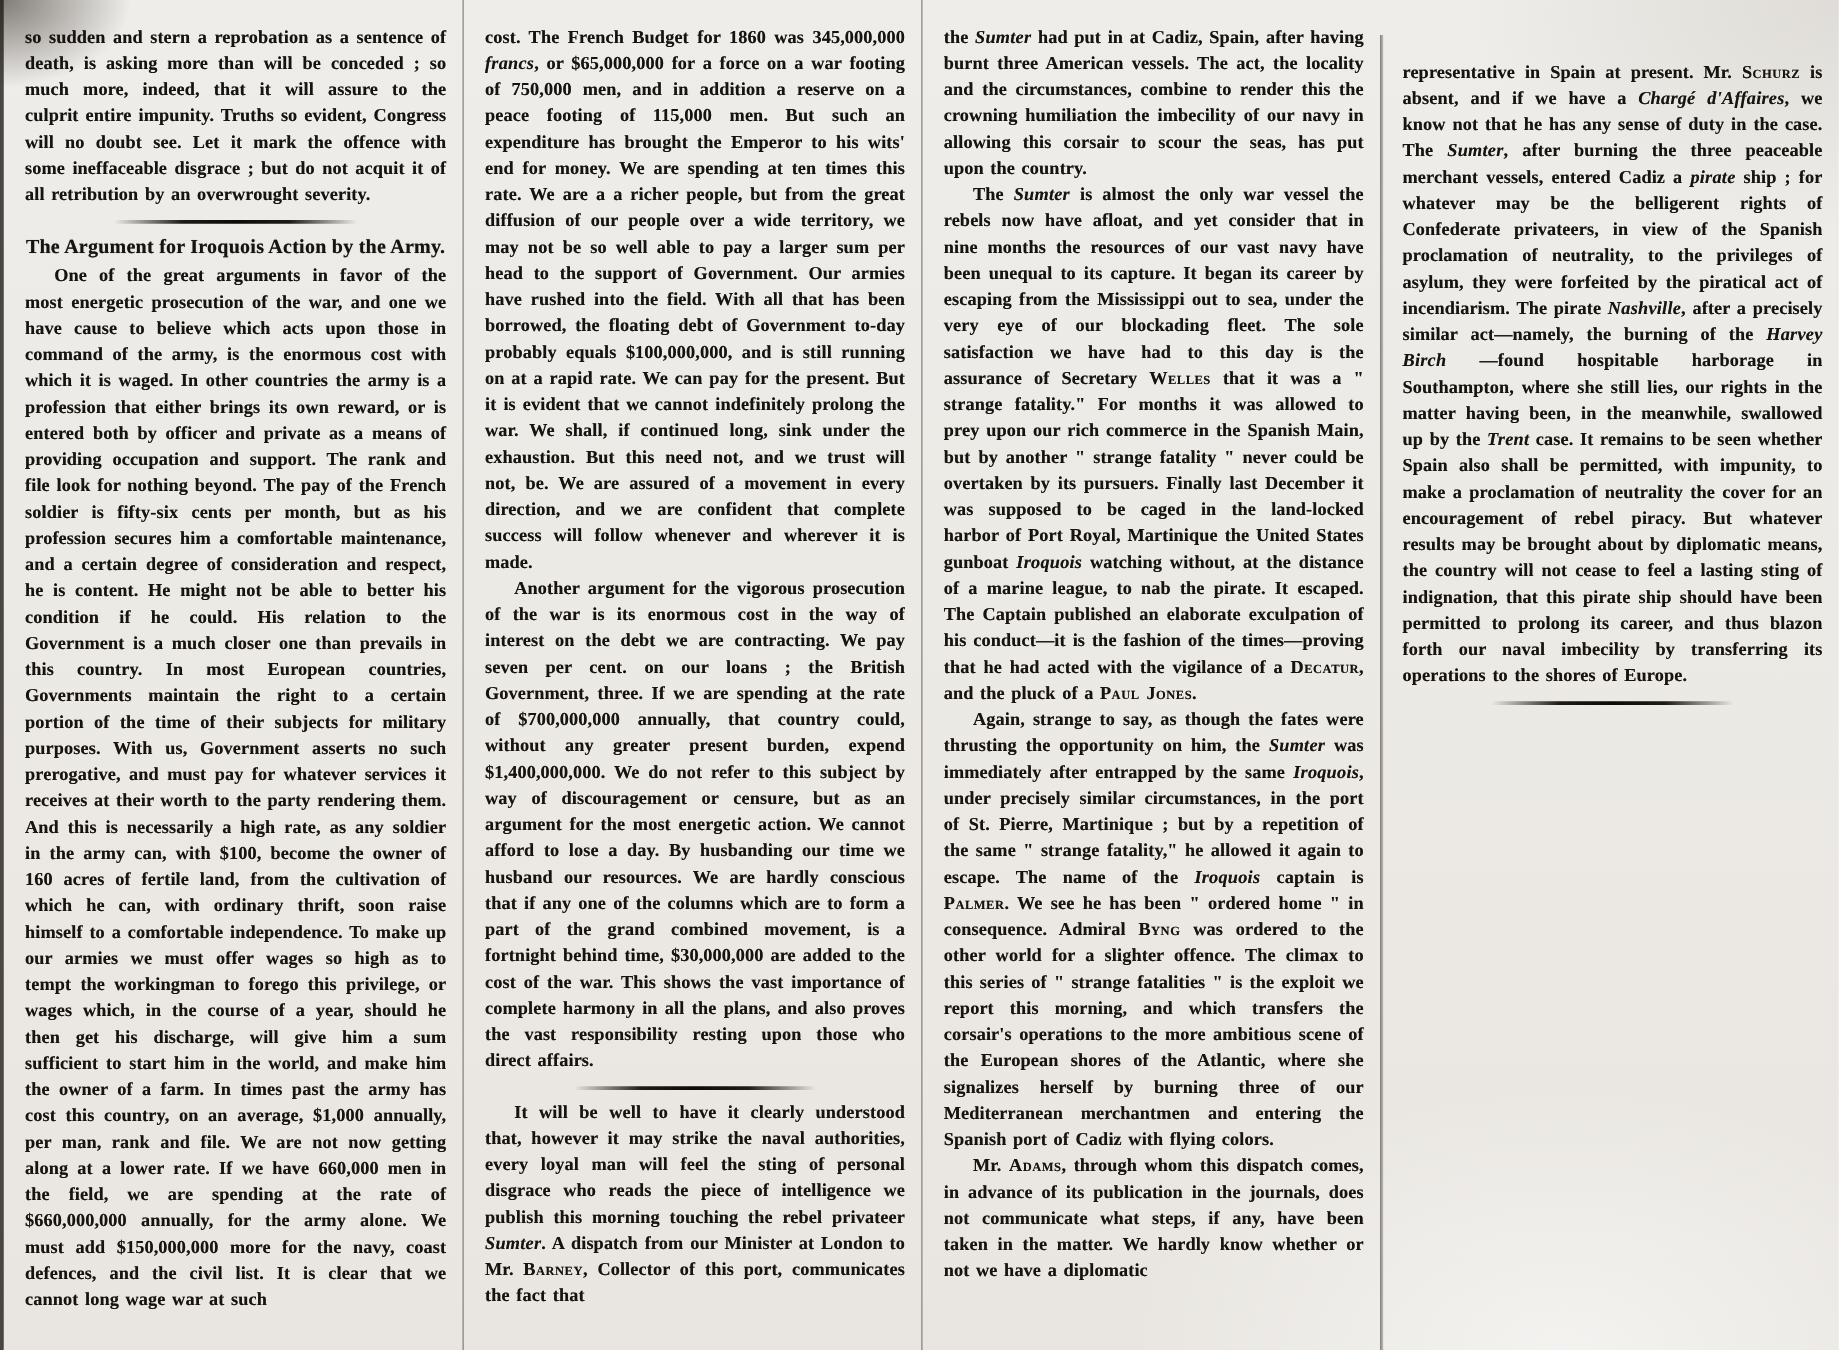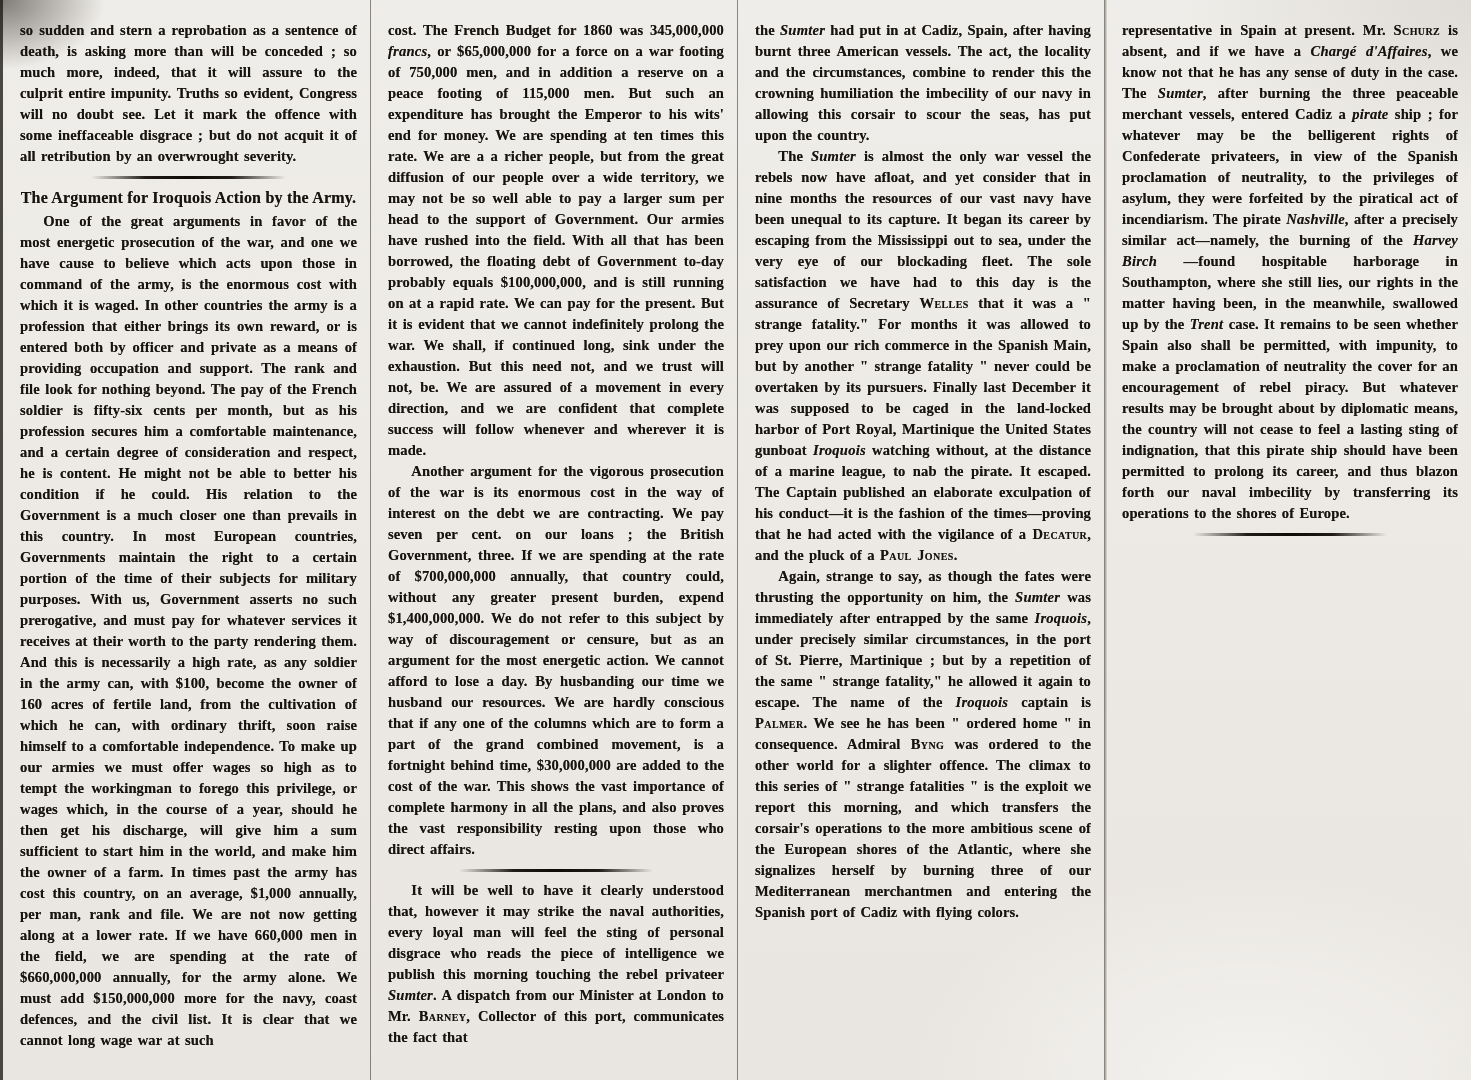--- a/index.html
+++ b/index.html
@@ -20,21 +20,21 @@
     display:grid;
     grid-template-columns:1fr 1fr 1fr 1fr;
   }
   .col{
     box-sizing:border-box;
     padding:20px 13px 0 17px;
     overflow:hidden;
     text-align:justify;
   }
   .col + .col{ border-left:1.5px solid rgba(70,62,55,.6); }
-  .col[data-col="3"]{ box-shadow: inset 4px 0 0 -2.5px rgba(70,62,55,.35); }
+  .col[data-col="3"]{ box-shadow: inset 4px 0 0 -2.5px rgba(70,62,55,.35); margin-top: 28px; }
   .para{
     margin:0;
     font-size:14.6px;
     line-height:21px;
     font-weight:700;
     letter-spacing:.1px;
     word-spacing:1.5px;
     text-shadow:0 0 .5px rgba(20,15,10,.55);
   }
   .para.ind{ text-indent:1.6em; }
@@ -71,18 +71,19 @@
   <div class="col" data-col="1">
       <p class="para">cost. The French Budget for 1860 was 345,000,000 <i>francs</i>, or $65,000,000 for a force on a war footing of 750,000 men, and in addition a reserve on a peace footing of 115,000 men. But such an expenditure has brought the Emperor to his wits' end for money. We are spending at ten times this rate. We are a a richer people, but from the great diffusion of our people over a wide territory, we may not be so well able to pay a larger sum per head to the support of Government. Our armies have rushed into the field. With all that has been borrowed, the floating debt of Government to-day probably equals $100,000,000, and is still running on at a rapid rate. We can pay for the present. But it is evident that we cannot indefinitely prolong the war. We shall, if continued long, sink under the exhaustion. But this need not, and we trust will not, be. We are assured of a movement in every direction, and we are confident that complete success will follow whenever and wherever it is made.</p>
       <p class="para ind">Another argument for the vigorous prosecution of the war is its enormous cost in the way of interest on the debt we are contracting. We pay seven per cent. on our loans ; the British Government, three. If we are spending at the rate of $700,000,000 annually, that country could, without any greater present burden, expend $1,400,000,000. We do not refer to this subject by way of discouragement or censure, but as an argument for the most energetic action. We cannot afford to lose a day. By husbanding our time we husband our resources. We are hardly conscious that if any one of the columns which are to form a part of the grand combined movement, is a fortnight behind time, $30,000,000 are added to the cost of the war. This shows the vast importance of complete harmony in all the plans, and also proves the vast responsibility resting upon those who direct affairs.</p>
       <div class="divider"></div>
       <p class="para ind">It will be well to have it clearly understood that, however it may strike the naval authorities, every loyal man will feel the sting of personal disgrace who reads the piece of intelligence we publish this morning touching the rebel privateer <i>Sumter</i>. A dispatch from our Minister at London to Mr. <span class="sc">Barney</span>, Collector of this port, communicates the fact that</p>
     </div>
   <div class="col" data-col="2">
       <p class="para">the <i>Sumter</i> had put in at Cadiz, Spain, after having burnt three American vessels. The act, the locality and the circumstances, combine to render this the crowning humiliation the imbecility of our navy in allowing this corsair to scour the seas, has put upon the country.</p>
       <p class="para ind">The <i>Sumter</i> is almost the only war vessel the rebels now have afloat, and yet consider that in nine months the resources of our vast navy have been unequal to its capture. It began its career by escaping from the Mississippi out to sea, under the very eye of our blockading fleet. The sole satisfaction we have had to this day is the assurance of Secretary <span class="sc">Welles</span> that it was a " strange fatality." For months it was allowed to prey upon our rich commerce in the Spanish Main, but by another " strange fatality " never could be overtaken by its pursuers. Finally last December it was supposed to be caged in the land-locked harbor of Port Royal, Martinique the United States gunboat <i>Iroquois</i> watching without, at the distance of a marine league, to nab the pirate. It escaped. The Captain published an elaborate exculpation of his conduct—it is the fashion of the times—proving that he had acted with the vigilance of a <span class="sc">Decatur</span>, and the pluck of a <span class="sc">Paul Jones</span>.</p>
       <p class="para ind">Again, strange to say, as though the fates were thrusting the opportunity on him, the <i>Sumter</i> was immediately after entrapped by the same <i>Iroquois</i>, under precisely similar circumstances, in the port of St. Pierre, Martinique ; but by a repetition of the same " strange fatality," he allowed it again to escape. The name of the <i>Iroquois</i> captain is <span class="sc">Palmer</span>. We see he has been " ordered home " in consequence. Admiral <span class="sc">Byng</span> was ordered to the other world for a slighter offence. The climax to this series of " strange fatalities " is the exploit we report this morning, and which transfers the corsair's operations to the more ambitious scene of the European shores of the Atlantic, where she signalizes herself by burning three of our Mediterranean merchantmen and entering the Spanish port of Cadiz with flying colors.</p>
+      <p class="para ind">Mr. <span class="sc">Adams</span>, through whom this dispatch comes, in advance of its publication in the journals, does not communicate what steps, if any, have been taken in the matter. We hardly know whether or not we have a diplomatic</p>
     </div>
   <div class="col" data-col="3">
       <p class="para">representative in Spain at present. Mr. <span class="sc">Schurz</span> is absent, and if we have a <i>Chargé d'Affaires</i>, we know not that he has any sense of duty in the case. The <i>Sumter</i>, after burning the three peaceable merchant vessels, entered Cadiz a <i>pirate</i> ship ; for whatever may be the belligerent rights of Confederate privateers, in view of the Spanish proclamation of neutrality, to the privileges of asylum, they were forfeited by the piratical act of incendiarism. The pirate <i>Nashville</i>, after a precisely similar act—namely, the burning of the <i>Harvey Birch</i> —found hospitable harborage in Southampton, where she still lies, our rights in the matter having been, in the meanwhile, swallowed up by the <i>Trent</i> case. It remains to be seen whether Spain also shall be permitted, with impunity, to make a proclamation of neutrality the cover for an encouragement of rebel piracy. But whatever results may be brought about by diplomatic means, the country will not cease to feel a lasting sting of indignation, that this pirate ship should have been permitted to prolong its career, and thus blazon forth our naval imbecility by transferring its operations to the shores of Europe.</p>
       <div class="divider"></div>
     </div>
 </div>
 
 </body></html>

